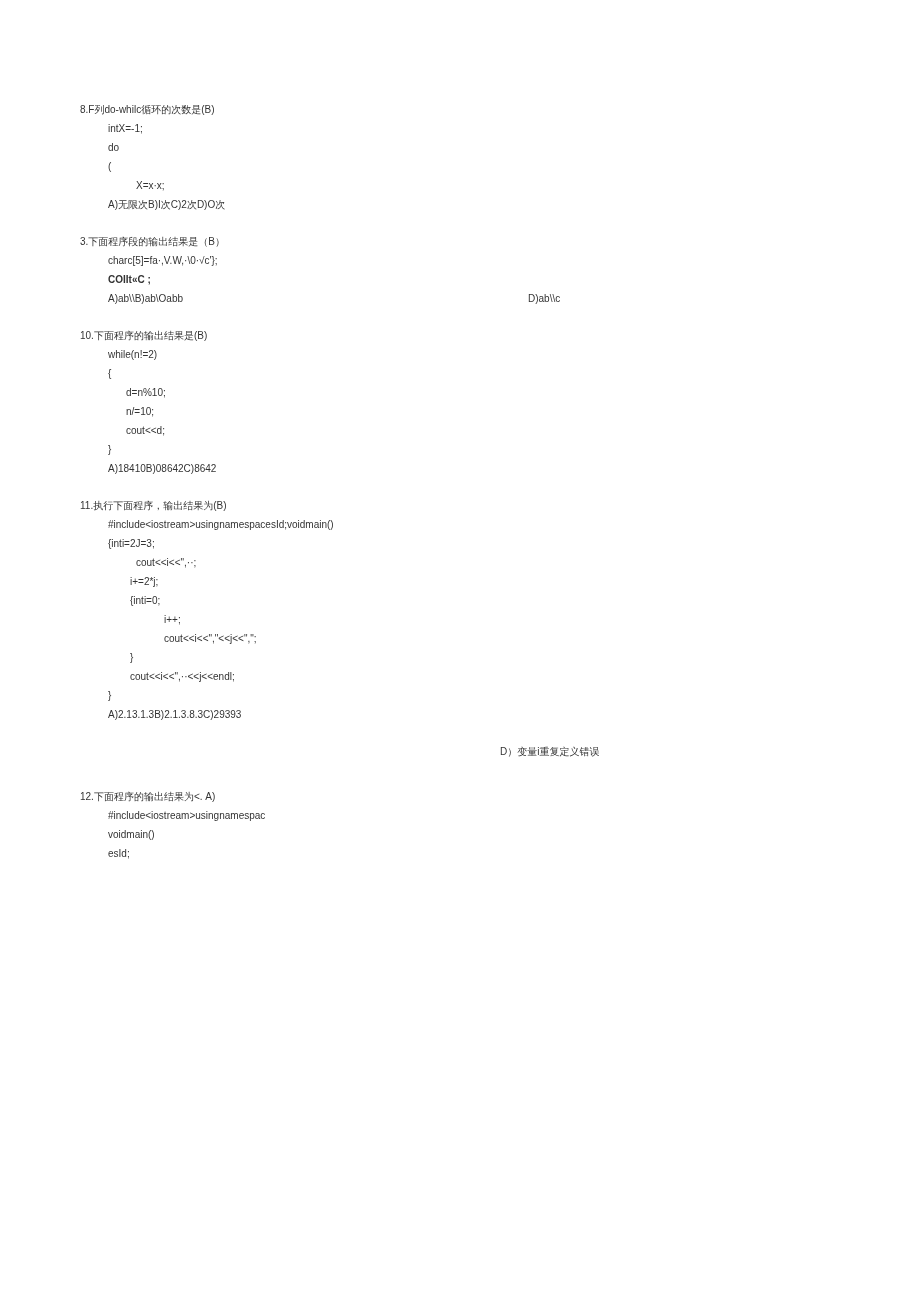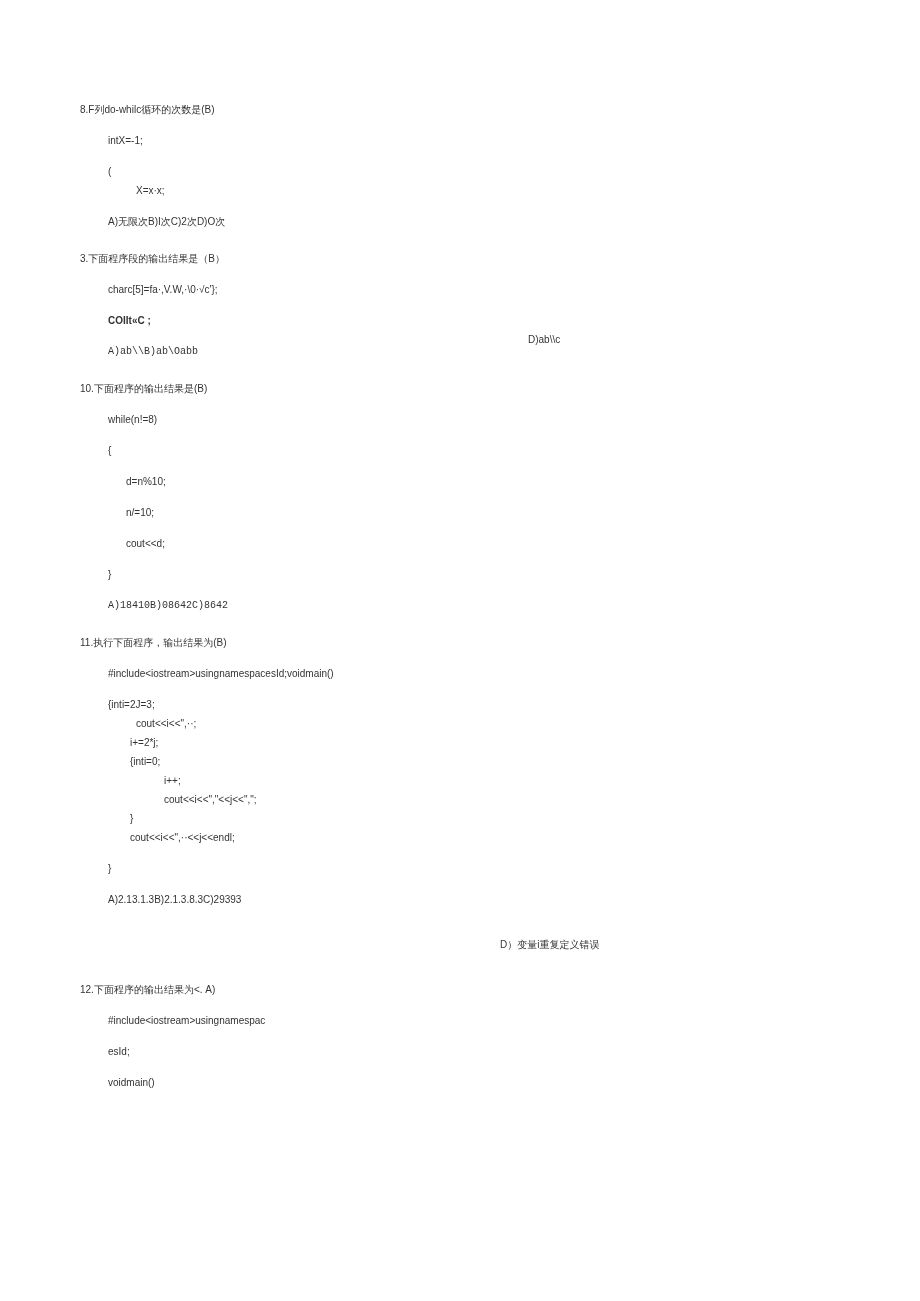--- a/index.html
+++ b/index.html
@@ -17,74 +17,73 @@
     line-height: 1.9;
   }
   .q {
     margin-bottom: 18px;
   }
   .q-title {
     color: #333;
   }
   .indent1 {
     padding-left: 28px;
-    margin-top: 12px;
   }
   .indent2 {
     padding-left: 56px;
   }
   .indent3 {
     padding-left: 84px;
   }
   .row {
     display: flex;
     flex-direction: row;
   }
   .row .left {
     flex: 0 0 420px;
-    font-family: Liberation Mono, monospace;
   }
   .row .right {
     flex: 1;
   }
   .bold {
     font-weight: bold;
   }
   .answer-d-float {
     padding-left: 420px;
-    margin-top: 26px;
+    margin-top: 18px;
     margin-bottom: 26px;
   }
 </style>
 </head>
 <body>
 
 <div class="page">
 
   <div class="q">
     <div class="q-title">8.F列do-whilc循环的次数是(B)</div>
     <div class="indent1">intX=-1;</div>
+    <div class="indent1">do</div>
     <div class="indent1">(</div>
     <div class="indent2">X=x·x;</div>
     <div class="indent1">A)无限次B)I次C)2次D)O次</div>
   </div>
 
   <div class="q">
     <div class="q-title">3.下面程序段的输出结果是（B）</div>
     <div class="indent1">charc[5]=fa·,V.W,·\0·√c'};</div>
     <div class="indent1 bold">COIIt«C ;</div>
     <div class="row">
       <div class="left indent1">A)ab\\B)ab\Oabb</div>
       <div class="right">D)ab\\c</div>
     </div>
   </div>
 
   <div class="q">
     <div class="q-title">10.下面程序的输出结果是(B)</div>
-    <div class="indent1">while(n!=8)</div>
+    <div class="indent1">while(n!=2)</div>
     <div class="indent1">{</div>
     <div class="indent1" style="padding-left:46px">d=n%10;</div>
     <div class="indent1" style="padding-left:46px">n/=10;</div>
     <div class="indent1" style="padding-left:46px">cout&lt;&lt;d;</div>
     <div class="indent1">}</div>
     <div class="row">
       <div class="left indent1">A)18410B)08642C)8642</div>
     </div>
   </div>
 
@@ -101,17 +100,17 @@
     <div class="indent2" style="padding-left:50px">cout&lt;&lt;i&lt;&lt;",··&lt;&lt;j&lt;&lt;endl;</div>
     <div class="indent1">}</div>
     <div class="indent1">A)2.13.1.3B)2.1.3.8.3C)29393</div>
   </div>
 
   <div class="answer-d-float">D）变量i重复定义错误</div>
 
   <div class="q">
     <div class="q-title">12.下面程序的输出结果为&lt;. A)</div>
     <div class="indent1">#include&lt;iostream&gt;usingnamespac</div>
+    <div class="indent1">voidmain()</div>
     <div class="indent1">esId;</div>
-    <div class="indent1">voidmain()</div>
   </div>
 
 </div>
 
 </body></html>

